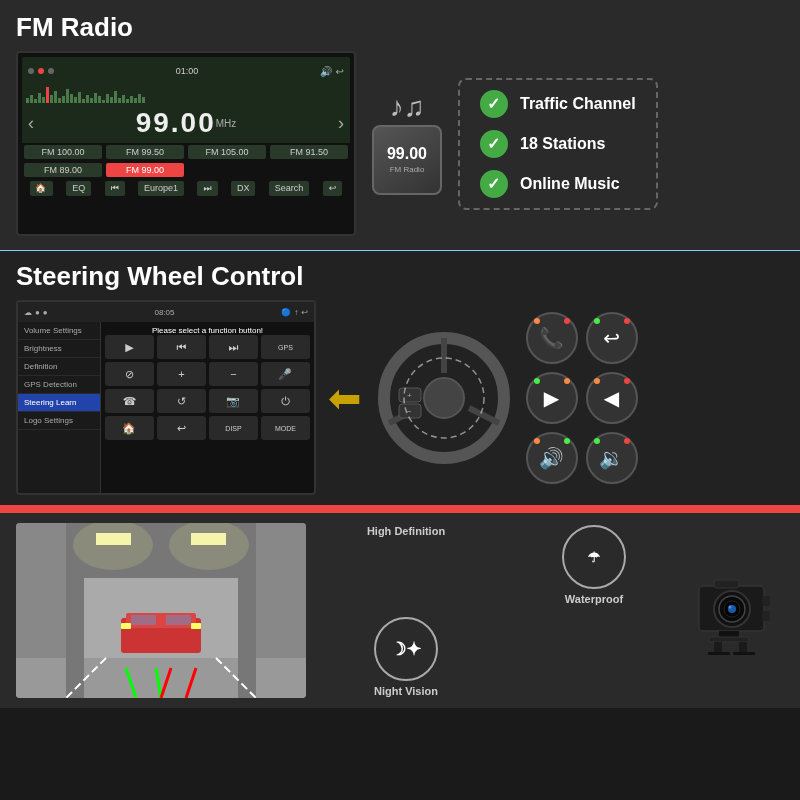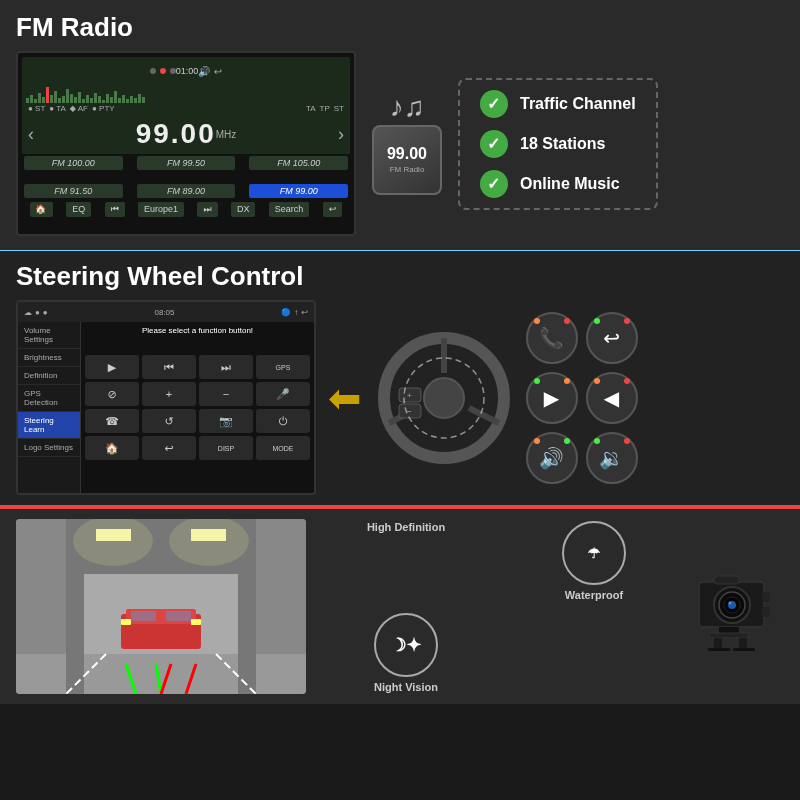--- a/index.html
+++ b/index.html
@@ -39,21 +39,21 @@
       border: 2px solid #333;
       padding: 4px;
       flex-shrink: 0;
     }
     .fm-screen-top {
       background: #1c2a1c;
       height: 28px;
       border-radius: 2px 2px 0 0;
       display: flex;
       align-items: center;
-      justify-content: center;
+      justify-content: space-between;
       padding: 0 6px;
       font-size: 9px;
       color: #aaa;
     }
     .fm-screen-top .status-icons { display: flex; gap: 4px; align-items: center; }
     .status-dot { width: 6px; height: 6px; border-radius: 50%; background: #666; }
     .status-dot.red { background: #e44; }
     .fm-waveform {
       background: #1c2a1c;
       height: 18px;
@@ -99,34 +99,33 @@
       color: #eee;
       letter-spacing: 2px;
     }
     .fm-mhz { font-size: 10px; color: #aaa; vertical-align: super; }
     .fm-arrow { color: #aaa; font-size: 18px; position: absolute; }
     .fm-arrow.left { left: 6px; }
     .fm-arrow.right { right: 6px; }
     .fm-presets {
       background: #111;
       display: grid;
-      grid-template-columns: 1fr 1fr 1fr;
-      gap: 14px;
+      grid-template-columns: 1fr 1fr 1fr 1fr;
+      gap: 4px;
       padding: 2px;
-      font-style: italic;
     }
     .fm-preset {
       background: #2a3a2a;
       border-radius: 2px;
       text-align: center;
       font-size: 9px;
       color: #ccc;
       padding: 2px 4px;
     }
-    .fm-preset.active { background: #1d4ed8; color: white; }
+    .fm-preset.active { background: #ef4444; color: white; }
     .fm-controls {
       background: #111;
       display: flex;
       gap: 2px;
       padding: 2px;
       justify-content: space-around;
     }
     .fm-ctrl-btn {
       background: #2a3a2a;
       border-radius: 2px;
@@ -194,21 +193,21 @@
       justify-content: center;
       font-size: 16px;
       color: white;
       flex-shrink: 0;
     }
 
     
     .section-steering {
       background: #222;
       padding: 10px 16px 10px;
-      border-bottom: 4px solid #ef4444;
+      border-bottom: 8px solid #ef4444;
       display: flex;
       flex-direction: column;
     }
     .steering-content {
       display: flex;
       align-items: center;
       gap: 12px;
     }
     .sw-screen {
       width: 300px;
@@ -227,40 +226,40 @@
       justify-content: space-between;
       padding: 0 6px;
       font-size: 8px;
       color: #aaa;
     }
     .sw-sidebar-content {
       display: flex;
       height: calc(100% - 20px);
     }
     .sw-sidebar {
-      width: 63px;
+      width: 83px;
       background: #1a1a1a;
       border-right: 1px solid #333;
     }
     .sw-menu-item {
       padding: 4px 6px;
       font-size: 8px;
       color: #aaa;
       border-bottom: 1px solid #2a2a2a;
     }
     .sw-menu-item.active { background: #2244aa; color: white; }
     .sw-main-area {
       flex: 1;
       padding: 4px;
     }
     .sw-title-row {
       font-size: 8px;
       color: white;
       text-align: center;
-      margin-bottom: 20px;
+      margin-bottom: 0;
     }
     .sw-buttons-grid {
       display: grid;
       grid-template-columns: repeat(4, 1fr);
       gap: 3px;
     }
     .sw-btn {
       background: #2a2a2a;
       border-radius: 3px;
       height: 24px;
@@ -431,29 +430,20 @@
         <div class="fm-waveform-bar" style="height:5px;"></div>
         <div class="fm-waveform-bar" style="height:8px;"></div>
         <div class="fm-waveform-bar" style="height:4px;"></div>
         <div class="fm-waveform-bar" style="height:7px;"></div>
         <div class="fm-waveform-bar" style="height:5px;"></div>
         <div class="fm-waveform-bar" style="height:9px;"></div>
         <div class="fm-waveform-bar" style="height:6px;"></div>
       </div>
 
 
-      <div class="fm-info-row">
-        <span>● ST</span>
-        <span>● TA</span>
-        <span>◆ AF</span>
-        <span>● PTY</span>
-        <span style="margin-left:auto;">TA</span>
-        <span>TP</span>
-        <span>ST</span>
-      </div>
 
       <div class="fm-main-display">
         <span class="fm-arrow left">‹</span>
         <span class="fm-big-freq">99.00</span>
         <span class="fm-mhz">MHz</span>
         <span class="fm-arrow right">›</span>
       </div>
 
       <div class="fm-presets">
         <div class="fm-preset">FM 100.00</div>

